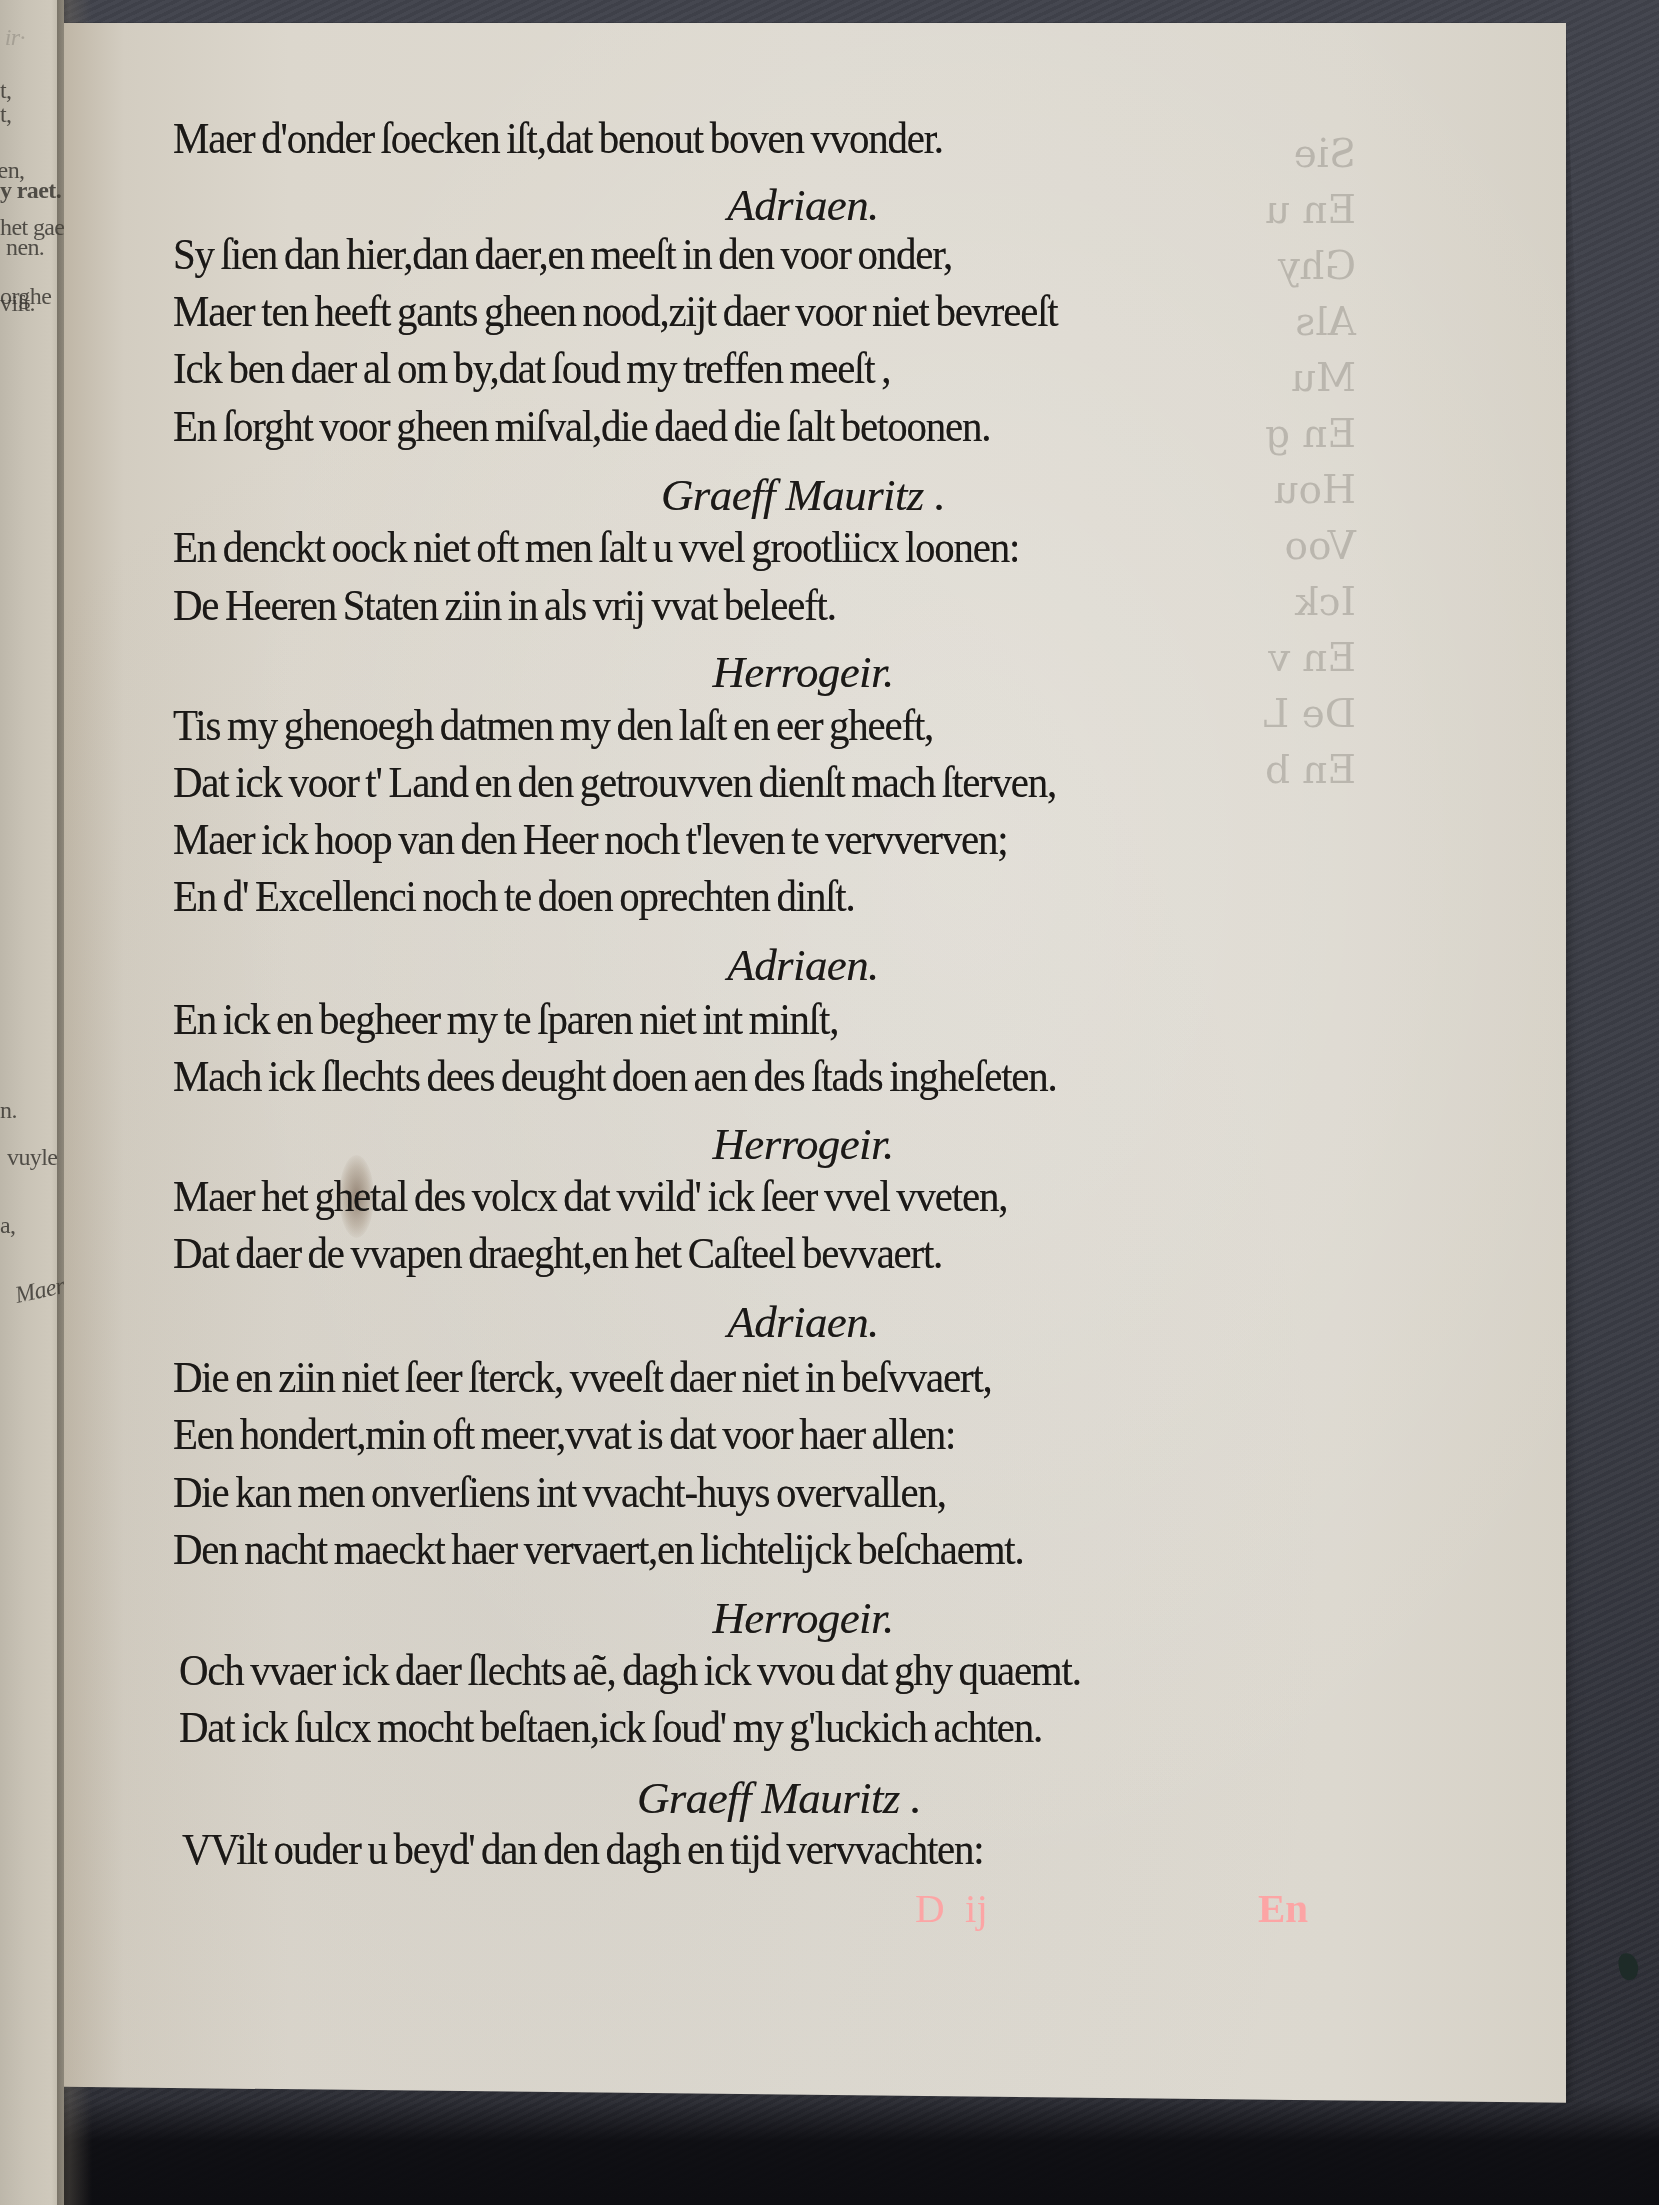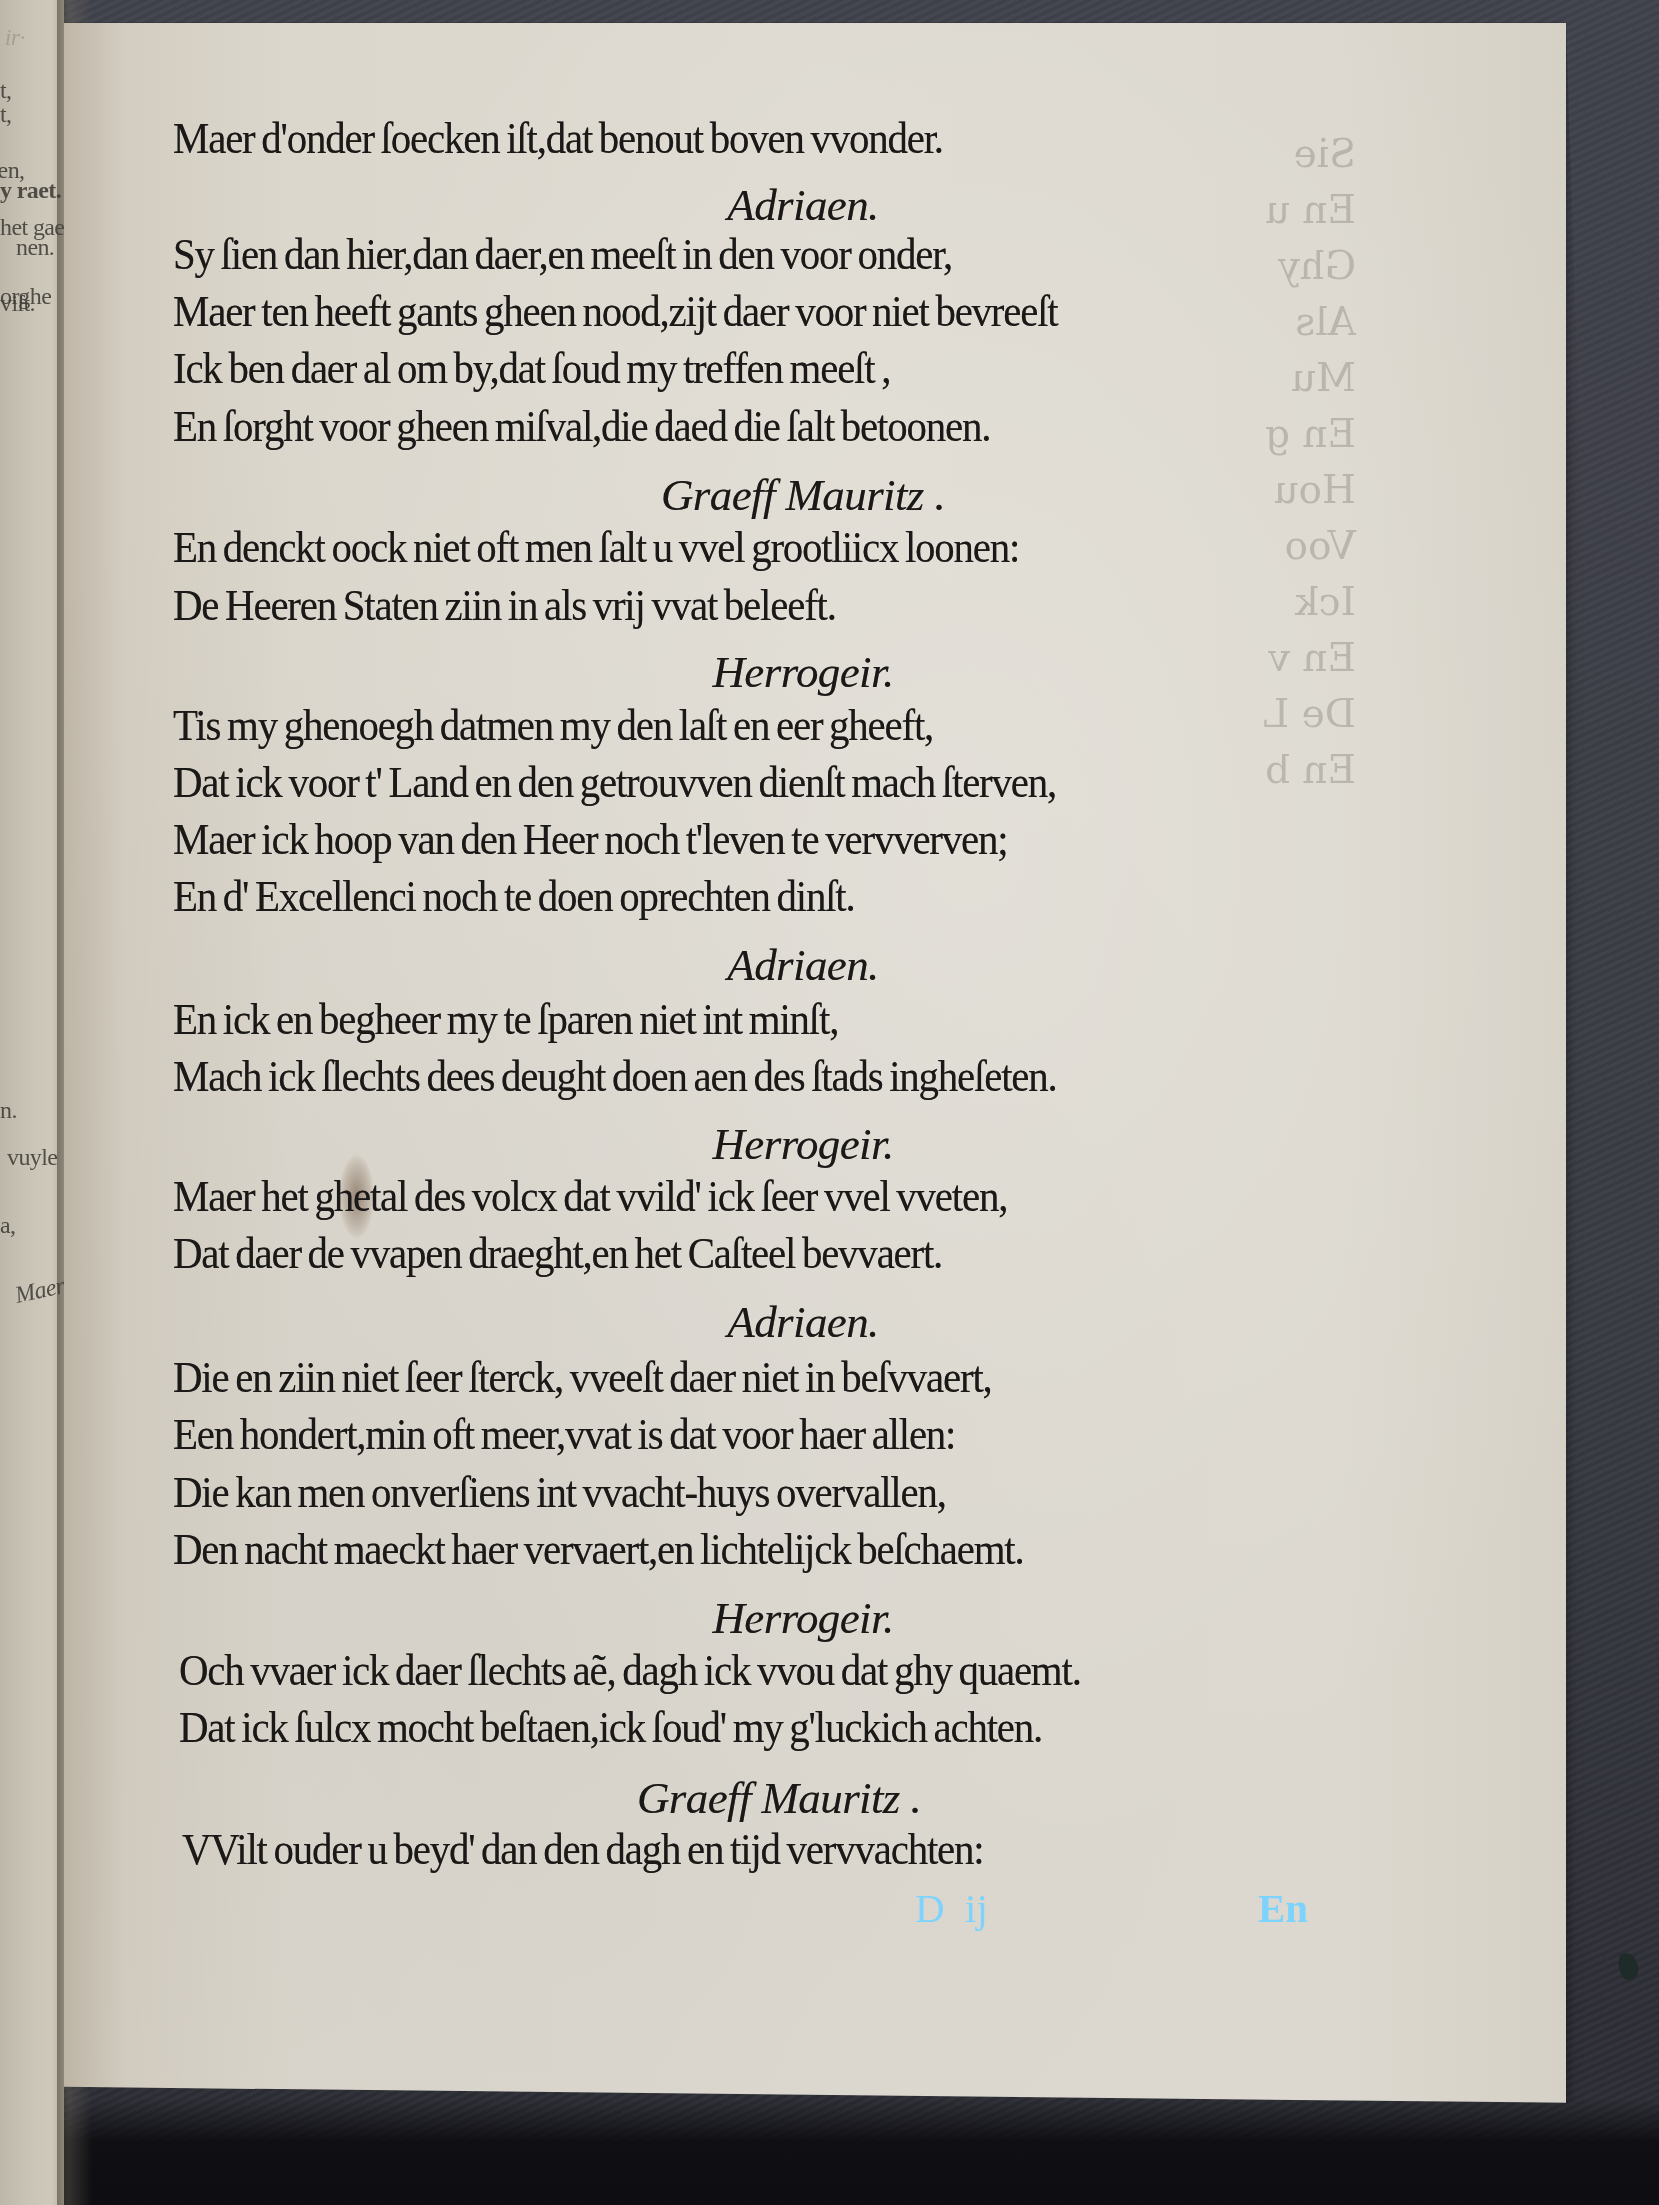--- a/index.html
+++ b/index.html
@@ -119,21 +119,21 @@
     line-height: 53px;
     color: #1b1917;
     letter-spacing: -0.6px;
     text-shadow: 0 0 0.6px rgba(0,0,0,0.45);
     margin-top: 8px;
   }
   .signature {
     position: absolute;
     font-size: 41px;
     line-height: 53px;
-    color: #7dd3fc;
+    color: #fca5a5;
   }
   .stain {
     position: absolute;
     left: 275px;
     top: 1132px;
     width: 35px;
     height: 83px;
     border-radius: 50%;
     background: radial-gradient(ellipse at 50% 50%, rgba(95,70,50,0.55) 0%, rgba(120,95,70,0.25) 50%, rgba(120,95,70,0) 75%);
   }
@@ -154,21 +154,21 @@
 <div class="surface"></div>
 <div class="bottom-shadow"></div>
 
 <div class="left-page">
   <span class="frag ghost" style="left:4.7px;top:24px;">ir·</span>
   <span class="frag" style="left:0px;top:77px;">t,</span>
   <span class="frag" style="left:0px;top:101px;">t,</span>
   <span class="frag" style="left:-2.4px;top:157px;">en,</span>
   <span class="frag" style="left:0px;top:177px;font-weight:bold;">y raet.</span>
   <span class="frag" style="left:0px;top:214px;">het gae</span>
-  <span class="frag" style="left:16px;top:234px;">nen.</span>
+  <span class="frag" style="left:6px;top:234px;">nen.</span>
   <span class="frag" style="left:0px;top:283px;">orghe</span>
   <span class="frag" style="left:0px;top:290px;">viſt.</span>
   <span class="frag" style="left:0px;top:1097px;">n.</span>
   <span class="frag" style="left:7px;top:1144px;">vuyle</span>
   <span class="frag" style="left:0px;top:1212px;">a,</span>
   <span class="frag" style="left:15.4px;top:1277px;transform:rotate(-12deg);font-style:italic;">Maer</span>
 </div>
 <div class="gutter"></div>
 
 <div class="page"></div>

